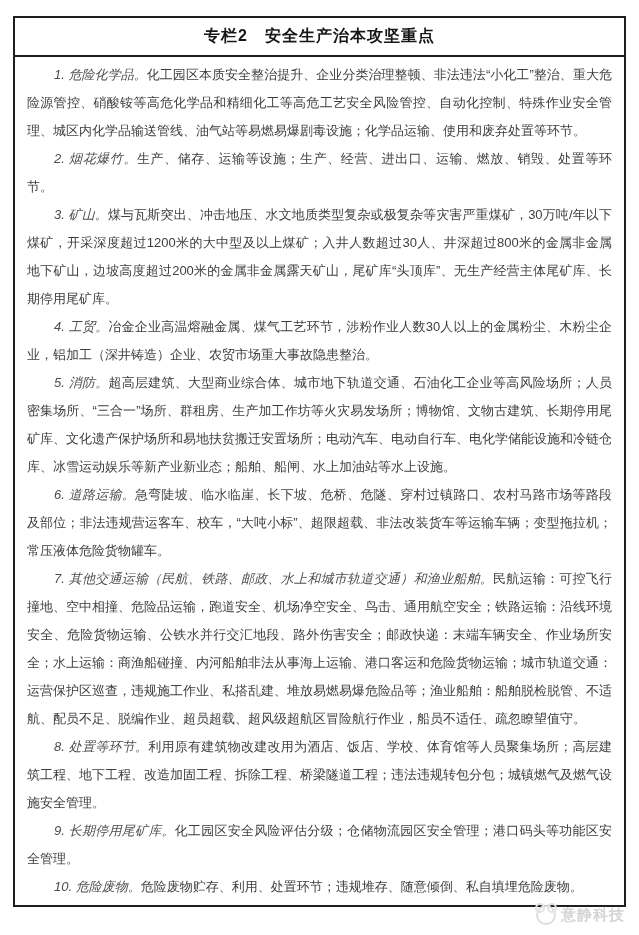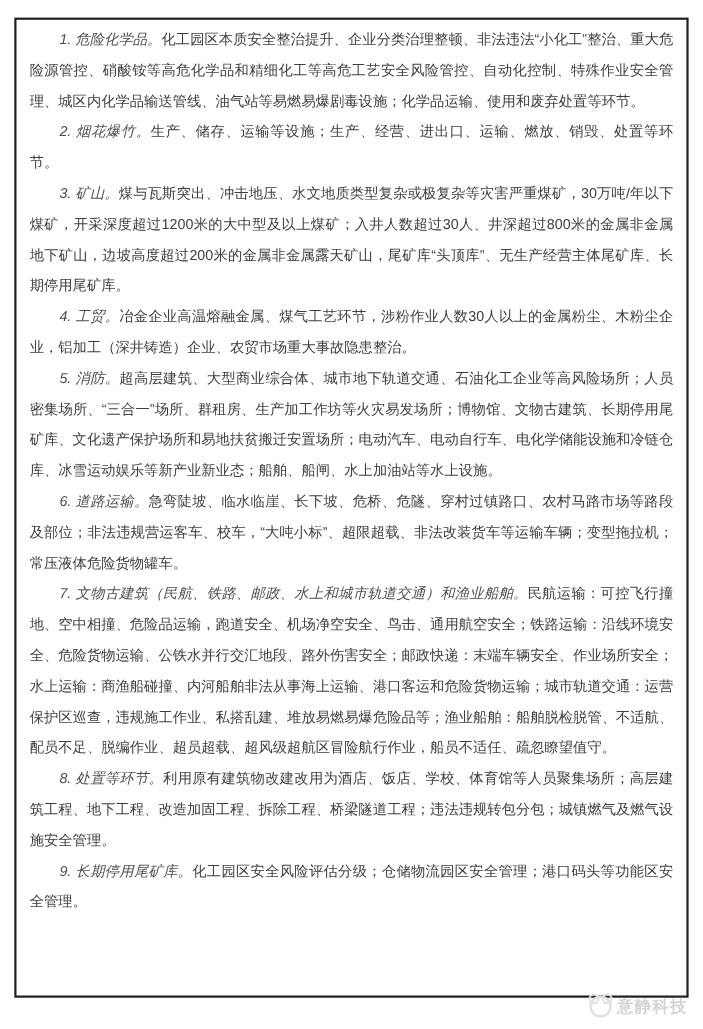--- a/index.html
+++ b/index.html
@@ -79,29 +79,31 @@
     top: -4px;
   }
   .wm-logo::before { left: -3px; }
   .wm-logo::after { right: -3px; }
 </style>
 </head>
 <body>
 
 <div class="page">
   <div class="column-box">
+    <div class="box-title">专栏2　安全生产治本攻坚重点</div>
     <div class="box-body" id="box-body">
         <p class="para"><span class="num">1.</span> <span class="cat">危险化学品。</span><span class="txt">化工园区本质安全整治提升、企业分类治理整顿、非法违法“小化工”整治、重大危险源管控、硝酸铵等高危化学品和精细化工等高危工艺安全风险管控、自动化控制、特殊作业安全管理、城区内化学品输送管线、油气站等易燃易爆剧毒设施；化学品运输、使用和废弃处置等环节。</span></p>
         <p class="para"><span class="num">2.</span> <span class="cat">烟花爆竹。</span><span class="txt">生产、储存、运输等设施；生产、经营、进出口、运输、燃放、销毁、处置等环节。</span></p>
         <p class="para"><span class="num">3.</span> <span class="cat">矿山。</span><span class="txt">煤与瓦斯突出、冲击地压、水文地质类型复杂或极复杂等灾害严重煤矿，30万吨/年以下煤矿，开采深度超过1200米的大中型及以上煤矿；入井人数超过30人、井深超过800米的金属非金属地下矿山，边坡高度超过200米的金属非金属露天矿山，尾矿库“头顶库”、无生产经营主体尾矿库、长期停用尾矿库。</span></p>
         <p class="para"><span class="num">4.</span> <span class="cat">工贸。</span><span class="txt">冶金企业高温熔融金属、煤气工艺环节，涉粉作业人数30人以上的金属粉尘、木粉尘企业，铝加工（深井铸造）企业、农贸市场重大事故隐患整治。</span></p>
         <p class="para"><span class="num">5.</span> <span class="cat">消防。</span><span class="txt">超高层建筑、大型商业综合体、城市地下轨道交通、石油化工企业等高风险场所；人员密集场所、“三合一”场所、群租房、生产加工作坊等火灾易发场所；博物馆、文物古建筑、长期停用尾矿库、文化遗产保护场所和易地扶贫搬迁安置场所；电动汽车、电动自行车、电化学储能设施和冷链仓库、冰雪运动娱乐等新产业新业态；船舶、船闸、水上加油站等水上设施。</span></p>
         <p class="para"><span class="num">6.</span> <span class="cat">道路运输。</span><span class="txt">急弯陡坡、临水临崖、长下坡、危桥、危隧、穿村过镇路口、农村马路市场等路段及部位；非法违规营运客车、校车，“大吨小标”、超限超载、非法改装货车等运输车辆；变型拖拉机；常压液体危险货物罐车。</span></p>
-        <p class="para"><span class="num">7.</span> <span class="cat">文物古建筑（民航、铁路、邮政、水上和城市轨道交通）和渔业船舶。</span><span class="txt">民航运输：可控飞行撞地、空中相撞、危险品运输，跑道安全、机场净空安全、鸟击、通用航空安全；铁路运输：沿线环境安全、危险货物运输、公铁水并行交汇地段、路外伤害安全；邮政快递：末端车辆安全、作业场所安全；水上运输：商渔船碰撞、内河船舶非法从事海上运输、港口客运和危险货物运输；城市轨道交通：运营保护区巡查，违规施工作业、私搭乱建、堆放易燃易爆危险品等；渔业船舶：船舶脱检脱管、不适航、配员不足、脱编作业、超员超载、超风级超航区冒险航行作业，船员不适任、疏忽瞭望值守。</span></p>
+        <p class="para"><span class="num">7.</span> <span class="cat">其他交通运输（民航、铁路、邮政、水上和城市轨道交通）和渔业船舶。</span><span class="txt">民航运输：可控飞行撞地、空中相撞、危险品运输，跑道安全、机场净空安全、鸟击、通用航空安全；铁路运输：沿线环境安全、危险货物运输、公铁水并行交汇地段、路外伤害安全；邮政快递：末端车辆安全、作业场所安全；水上运输：商渔船碰撞、内河船舶非法从事海上运输、港口客运和危险货物运输；城市轨道交通：运营保护区巡查，违规施工作业、私搭乱建、堆放易燃易爆危险品等；渔业船舶：船舶脱检脱管、不适航、配员不足、脱编作业、超员超载、超风级超航区冒险航行作业，船员不适任、疏忽瞭望值守。</span></p>
         <p class="para"><span class="num">8.</span> <span class="cat">处置等环节。</span><span class="txt">利用原有建筑物改建改用为酒店、饭店、学校、体育馆等人员聚集场所；高层建筑工程、地下工程、改造加固工程、拆除工程、桥梁隧道工程；违法违规转包分包；城镇燃气及燃气设施安全管理。</span></p>
         <p class="para"><span class="num">9.</span> <span class="cat">长期停用尾矿库。</span><span class="txt">化工园区安全风险评估分级；仓储物流园区安全管理；港口码头等功能区安全管理。</span></p>
+        <p class="para"><span class="num">10.</span> <span class="cat">危险废物。</span><span class="txt">危险废物贮存、利用、处置环节；违规堆存、随意倾倒、私自填埋危险废物。</span></p>
       </div>
   </div>
   <div class="watermark">
     <span class="wm-logo"></span>
     <span>意静科技</span>
   </div>
 </div>
 
 </body></html>

